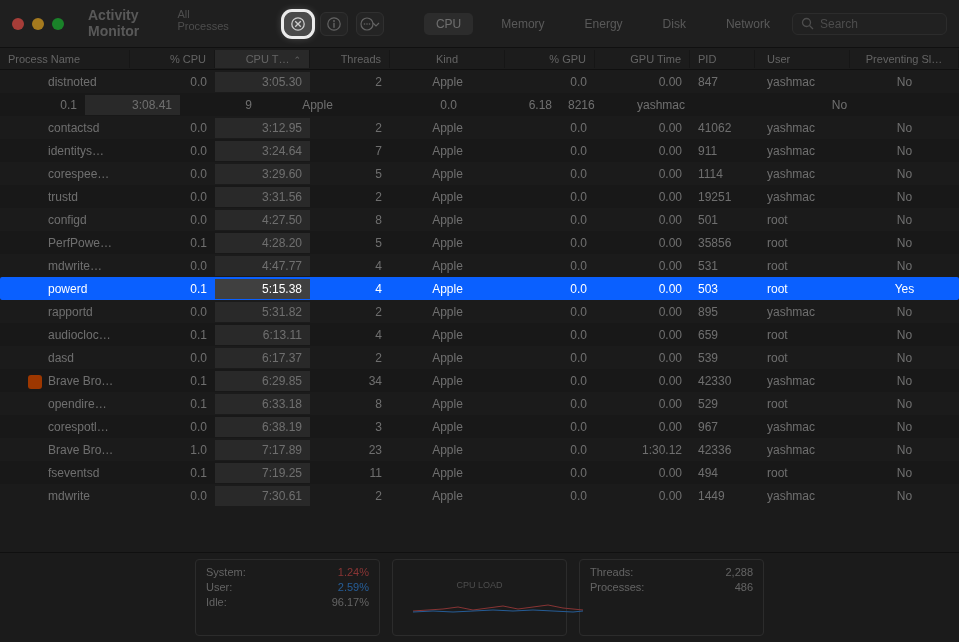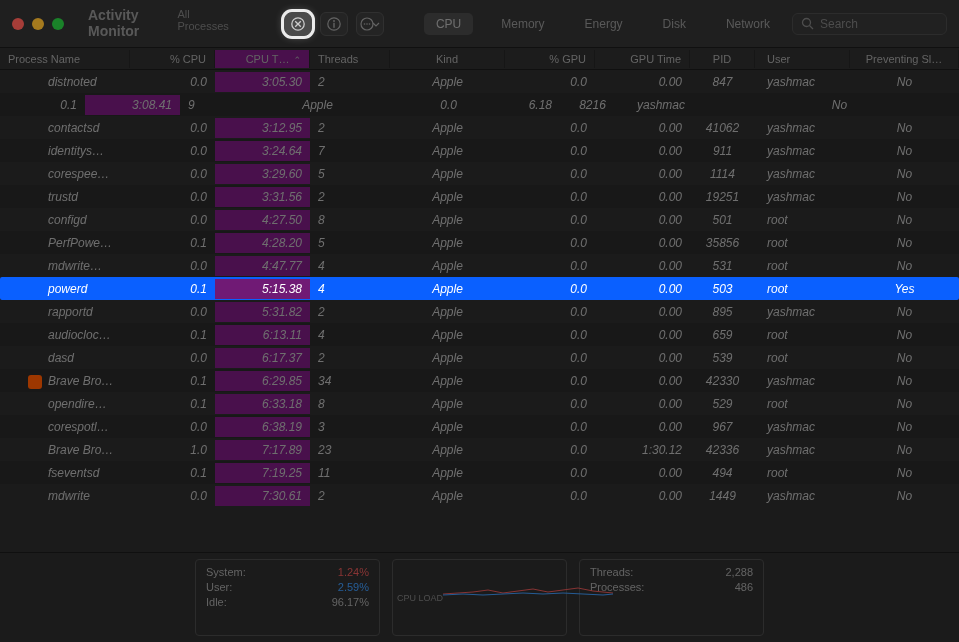--- a/index.html
+++ b/index.html
@@ -106,32 +106,31 @@
     }
     .col {
       padding: 3px 8px;
       border-right: 1px solid #222;
       overflow: hidden;
       white-space: nowrap;
       text-overflow: ellipsis;
     }
     .c-name { width: 130px; }
     .c-cpu { width: 85px; text-align: right; }
-    .c-cput { width: 95px; text-align: right; background: #701a75; }
-    .c-threads { width: 80px; text-align: left; }
+    .c-cput { width: 95px; text-align: right; background: #404040; }
+    .c-threads { width: 80px; text-align: right; }
     .c-kind { width: 115px; text-align: center; }
     .c-gpu { width: 90px; text-align: right; }
     .c-gput { width: 95px; text-align: right; }
-    .c-pid { width: 65px; text-align: center; }
+    .c-pid { width: 65px; text-align: left; }
     .c-user { width: 95px; text-align: left; padding-left: 12px; }
     .c-prev { flex: 1; text-align: center; }
     .table-body {
       flex: 1;
       overflow: hidden;
-      font-style: italic;
     }
     .row {
       display: flex;
       height: 23px;
       align-items: center;
       font-size: 12px;
       color: #aaa;
     }
     .row:nth-child(odd) { background: #2a2a2a; }
     .row:nth-child(even) { background: #262626; }
@@ -170,23 +169,23 @@
       gap: 3px;
     }
     .footer-row { display: flex; justify-content: space-between; }
     .sys-val { color: #d05050; }
     .usr-val { color: #3a8ee6; }
     .chart-box {
       border: 1px solid #444;
       border-radius: 4px;
       width: 175px;
       display: flex;
-      flex-direction: row;
+      flex-direction: column;
       align-items: center;
-      padding: 4px;
+      padding: 20px;
       font-size: 9px;
       color: #777;
     }
     .chart-area {
       flex: 1; width: 100%;
       position: relative;
     }
     .chart-line {
       position: absolute;
       bottom: 2px; left: 0; right: 0;

